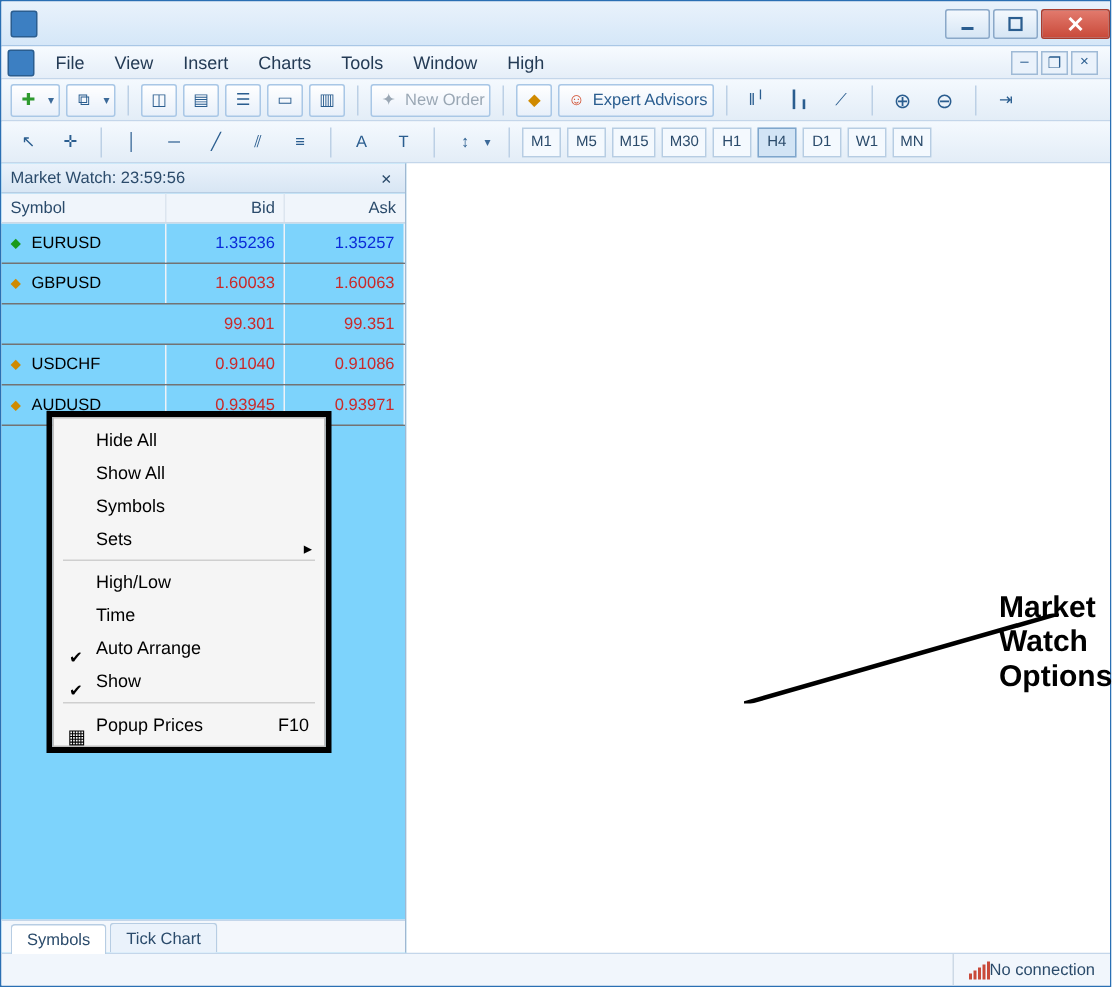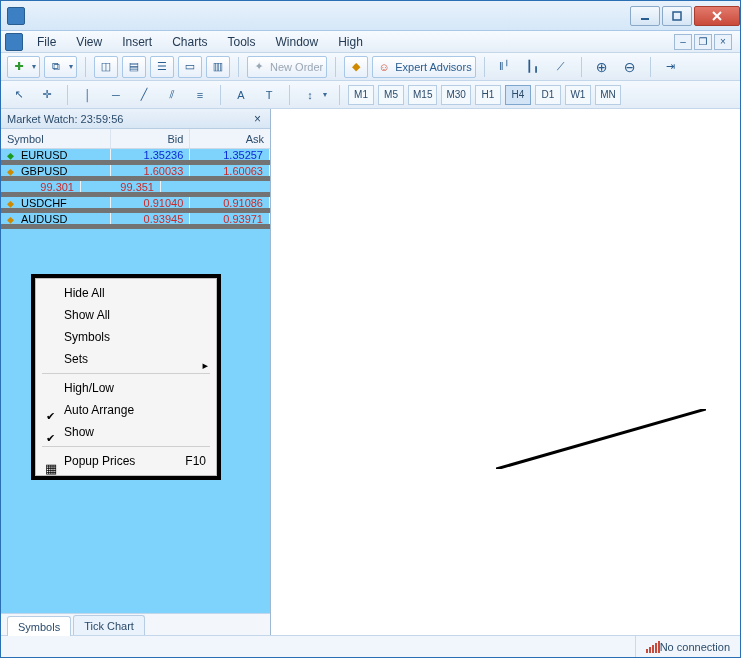--- a/index.html
+++ b/index.html
@@ -37,21 +37,21 @@
 
 .main { flex: 1; display: flex; min-height: 0; }
 .sidebar { width: 270px; border-right: 1px solid #9fb8d2; display: flex; flex-direction: column; background: #7dd3fc; position: relative; }
 .mw-title { height: 20px; background: linear-gradient(#eaf2fb,#d8e6f4); border-bottom: 1px solid #b7cde3; font-size: 11px; color: #2b4b6b; display: flex; align-items: center; padding: 0 6px; }
 .mw-title .close-x { margin-left: auto; font-size: 12px; color: #2b4b6b; cursor: default; padding: 0 3px; }
 .mw-headers { display: flex; height: 20px; border-bottom: 1px solid #cdd9e6; font-size: 11px; color: #2b4b6b; background: #f0f5fb; }
 .mw-col { display: flex; align-items: center; padding: 0 6px; border-right: 1px solid #dce5ef; }
 .col-sym { width: 110px; }
 .col-bid { width: 80px; justify-content: flex-end; }
 .col-ask { width: 80px; justify-content: flex-end; border-right: none; }
-.mw-row { display: flex; height: 16px; font-size: 11px; border-bottom: 5px solid #737373; }
+.mw-row { display: flex; height: 27px; font-size: 11px; border-bottom: 1px solid #737373; justify-content: flex-end; }
 .mw-row .mw-col { border-right: 1px solid #eef2f7; }
 .tick-up { color: #0a2bd8; }
 .tick-down { color: #c92a2a; }
 .sym-ico { width: 10px; height: 10px; margin-right: 4px; display: inline-block; }
 .sym-ico.up::before { content: "⬥"; color: #1a9a1a; font-size: 10px; display: block; }
 .sym-ico.dn::before { content: "⬥"; color: #d08a00; font-size: 10px; display: block; }
 
 .mw-body { flex: 1; overflow: hidden; position: relative; }
 
 
@@ -298,20 +298,23 @@
               </div>
             <div class="ctx-item">
                 <span>Sets</span>
                 <span class="sub"></span>
               </div>
             <div class="ctx-sep"></div>
             <div class="ctx-item">
                 <span>High/Low</span>
               </div>
             <div class="ctx-item">
+                <span>Time</span>
+              </div>
+            <div class="ctx-item">
                 <span class="check"></span>
                 <span>Auto Arrange</span>
               </div>
             <div class="ctx-item">
                 <span class="check"></span>
                 <span>Show</span>
               </div>
             <div class="ctx-sep"></div>
             <div class="ctx-item">
                 <span class="sq-ico"></span>
@@ -321,20 +324,21 @@
           </div>
         </div>
       </div>
       <div class="sidebar-tabs">
         <div class="stab active">Symbols</div>
         <div class="stab">Tick Chart</div>
       </div>
     </div>
 
     <div class="chart-area">
+      <div class="annot-label">Market Watch Options</div>
       <svg class="annot-line">
           <line x1="0" y1="60" x2="210" y2="0"></line>
         </svg>
     </div>
   </div>
 
   <div class="statusbar">
     <div class="sb-spacer"></div>
     <div class="sb-cell">
       <span class="conn-bars">

